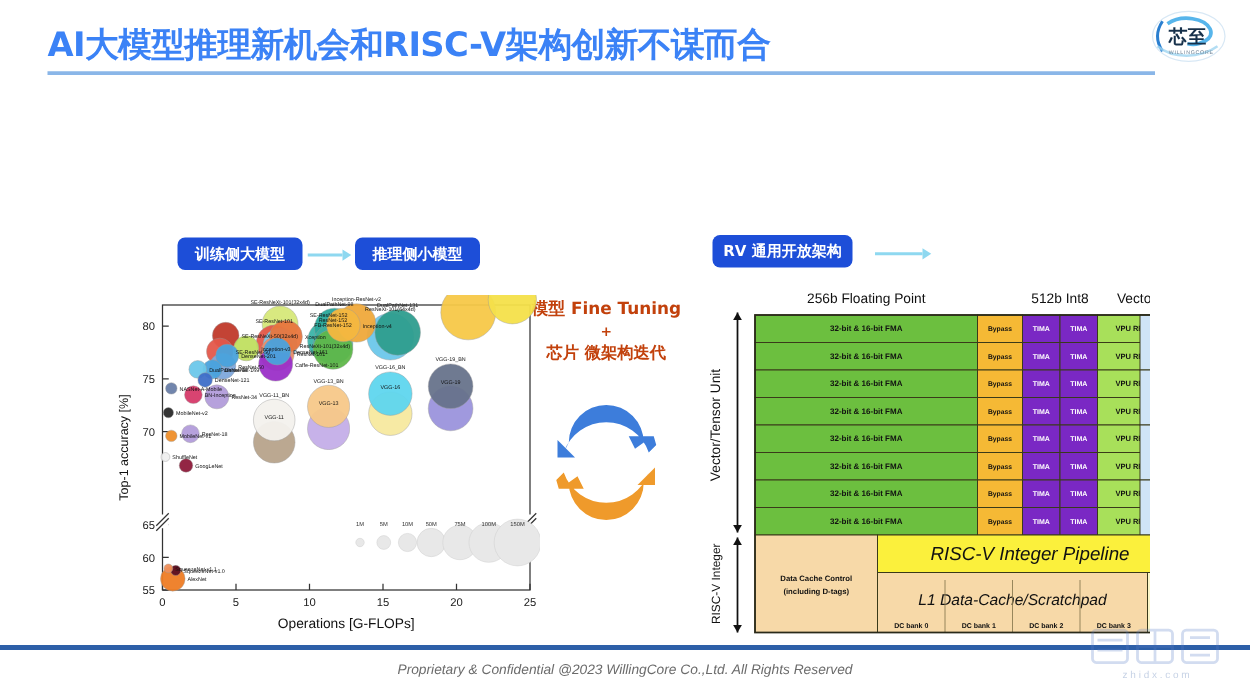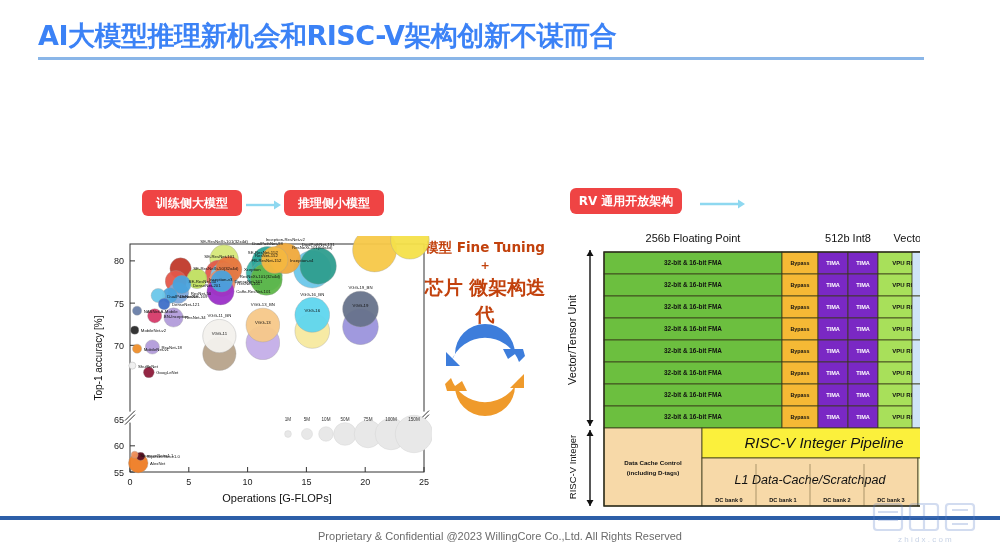--- a/index.html
+++ b/index.html
@@ -36,73 +36,83 @@
   .subtitle{
     font-size:16.5px;font-weight:bold;white-space:nowrap;
     font-family:"DejaVu Sans","Liberation Sans",sans-serif;
   }
   .subtitle .red{color:#e8352b;}
   .subtitle .blk{color:#1a1a1a;}
 
   
   .pill{
     position:absolute;height:26px;border-radius:6px;
-    background:#ef4444;color:#ffffff;font-size:12px;font-weight:bold;
+    background:#1d4ed8;color:#ffffff;font-size:12px;font-weight:bold;
     display:flex;align-items:center;justify-content:center;
     font-family:"DejaVu Sans","Liberation Sans",sans-serif;
   }
   #pill-train{left:142px;top:190px;width:100px;}
   #pill-infer{left:284px;top:190px;width:100px;}
   #pill-rv{left:570px;top:188px;width:112px;}
 
   .arrow-h{position:absolute;height:12px;}
   #arrow-1{left:246px;top:197px;width:36px;}
   #arrow-2{left:700px;top:196px;width:46px;}
 
   
   .cycle-text{
     position:absolute;left:420px;top:238px;width:130px;
     text-align:center;color:#c2410c;font-weight:bold;line-height:1.45;
     font-family:"DejaVu Sans","Liberation Sans",sans-serif;
   }
   .cycle-text .l1{font-size:13.5px;}
   .cycle-text .l2{font-size:11px;}
-  .cycle-text .l3{font-size:19px;}
+  .cycle-text .l3{font-size:13px;}
   .cycle-icon{position:absolute;left:437px;top:322px;width:96px;height:96px;}
 
   
   .chart{
     position:absolute;left:92px;top:236px;width:340px;height:282px;
   }
   .chart svg{display:block;}
 
   
   .arch{position:absolute;left:552px;top:222px;width:368px;height:290px;}
   .arch svg{display:block;}
 
   
   .footer-rule{
     position:absolute;left:0;top:516px;width:1000px;height:4px;background:#2d5fa8;
   }
   .footer-text{
     position:absolute;left:0;top:530px;width:1000px;text-align:center;
-    font-size:11px;color:#6b6b6b;
+    font-size:11px;color:#6b6b6b;font-style:italic;
   }
   .watermark{
     position:absolute;right:14px;top:498px;width:120px;height:50px;opacity:.5;
   }
 </style>
 </head>
 <body>
 
 <div class="slide">
 
   <div class="title">AI大模型推理新机会和RISC-V架构创新不谋而合</div>
   <div class="title-rule"></div>
 
+  <div class="logo">
+    <svg width="62" height="44" viewBox="0 0 62 44">
+      <ellipse cx="31" cy="22" rx="29" ry="20" fill="none" stroke="#d8e8f5" stroke-width="1"></ellipse>
+      <path d="M10 10 Q2 22 10 34" fill="none" stroke="#2a7fd0" stroke-width="2.4"></path>
+      <path d="M14 12 C26 4 44 8 48 16 C52 24 40 30 30 28" fill="none" stroke="#3aa8e8" stroke-width="3" opacity=".85"></path>
+      <path d="M6 30 C18 40 40 40 54 30" fill="none" stroke="#9fd4f0" stroke-width="2" opacity=".8"></path>
+      <text x="30" y="27" font-family="DejaVu Sans, sans-serif" font-size="15" font-weight="bold" fill="#16304a" text-anchor="middle">芯至</text>
+      <text x="33" y="36" font-family="Liberation Sans, sans-serif" font-size="4.2" fill="#6b8094" text-anchor="middle" letter-spacing="0.6">WILLINGCORE</text>
+    </svg>
+  </div>
 
 
   <div class="pill" id="pill-train">训练侧大模型</div>
   <div class="arrow-h" id="arrow-1">
     <svg width="36" height="12" viewBox="0 0 36 12">
         <path d="M0 6 L28 6" stroke="#8ed8f0" stroke-width="2.4"></path>
         <path d="M28 1.5 L35 6 L28 10.5 Z" fill="#8ed8f0"></path>
       </svg>
   </div>
   <div class="pill" id="pill-rv">RV 通用开放架构</div>

